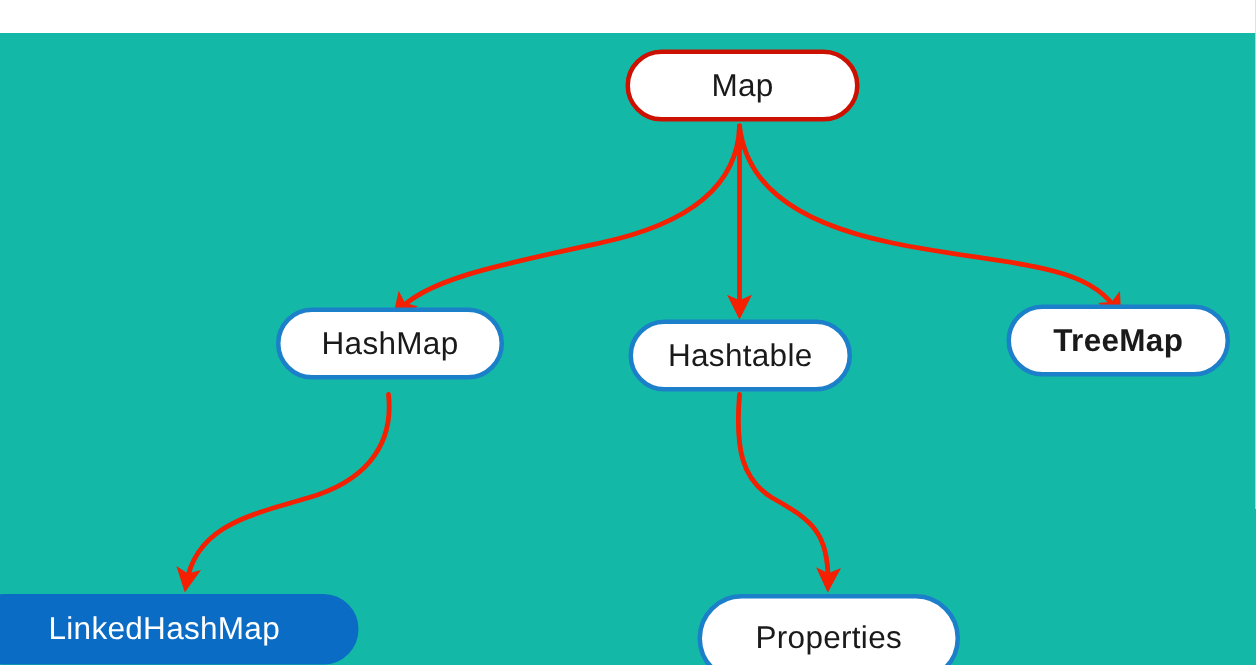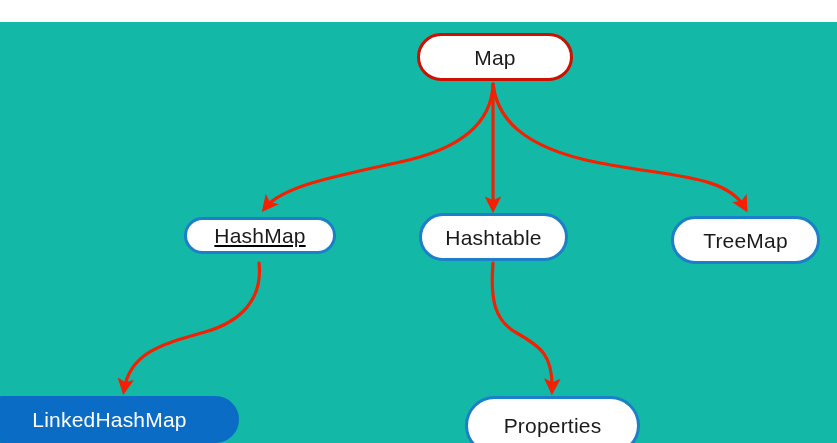--- a/index.html
+++ b/index.html
@@ -72,27 +72,27 @@
         <path d="M 493 62 C 497 96, 522 125, 595 140 C 668 155, 726 152, 745 186" fill="none" stroke="#f42000" stroke-width="3.2" stroke-linecap="round" marker-end="url(#arrowhead)"></path>
         <path d="M 259 241 C 263 278, 240 300, 205 310 C 163 322, 130 330, 124 368" fill="none" stroke="#f42000" stroke-width="3.2" stroke-linecap="round" marker-end="url(#arrowhead)"></path>
         <path d="M 493 241 C 490 278, 495 298, 515 310 C 542 325, 553 334, 552 368" fill="none" stroke="#f42000" stroke-width="3.2" stroke-linecap="round" marker-end="url(#arrowhead)"></path>
       </g>
   </svg>
 
   <div id="node-layer">
       <div class="node root" style="left: 417px; top: 11px; width: 156px; height: 48px;">
         <span class="node-label">Map</span>
       </div>
-      <div class="node outline" style="left: 184px; top: 195px; width: 152px; height: 37px; text-decoration: underline;">
+      <div class="node outline" style="left: 184px; top: 183px; width: 152px; height: 48px;">
         <span class="node-label">HashMap</span>
       </div>
       <div class="node outline" style="left: 419px; top: 191px; width: 149px; height: 48px;">
         <span class="node-label">Hashtable</span>
       </div>
-      <div class="node outline" style="left: 671px; top: 194px; width: 149px; height: 48px;">
+      <div class="node outline" style="left: 671px; top: 181px; width: 149px; height: 48px; font-weight: bold;">
         <span class="node-label">TreeMap</span>
       </div>
       <div class="node filled" style="left: -20px; top: 374px; width: 259px; height: 47px;">
         <span class="node-label">LinkedHashMap</span>
       </div>
       <div class="node outline" style="left: 465px; top: 374px; width: 175px; height: 59px;">
         <span class="node-label">Properties</span>
       </div>
     </div>
 

